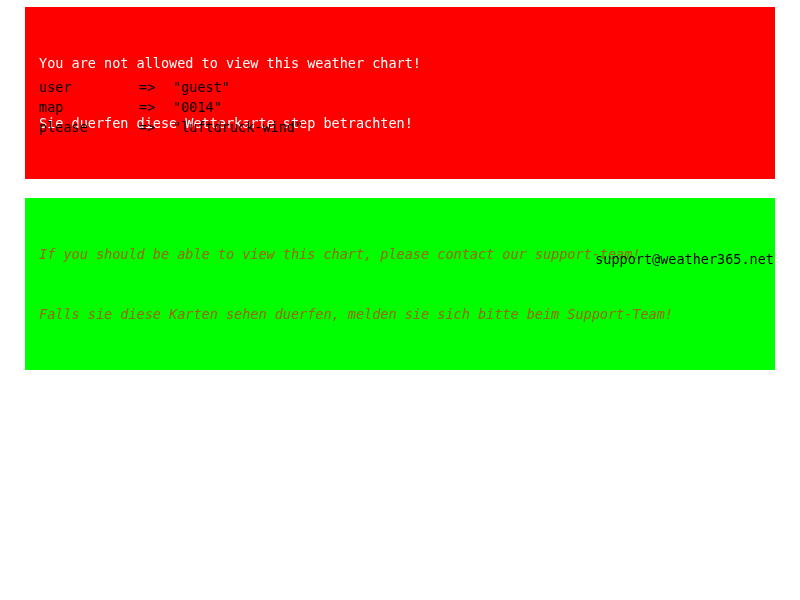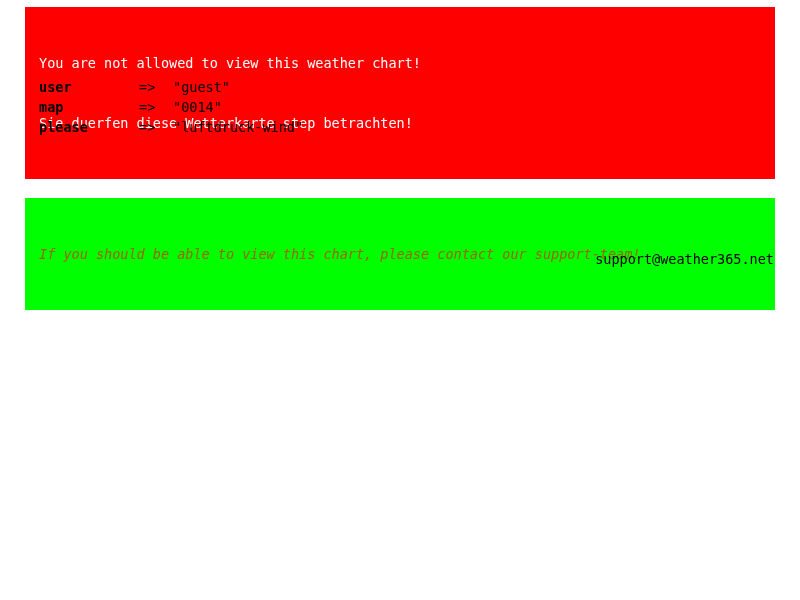--- a/index.html
+++ b/index.html
@@ -54,21 +54,20 @@
     border-collapse: collapse;
   }
   .params td {
     padding: 0 0 6px 0;
     line-height: 14px;
     white-space: pre;
     vertical-align: top;
   }
   .params td.key {
     width: 100px;
-    font-weight: bold;
   }
   .params td.arrow {
     width: 34px;
   }
   .footer {
     position: absolute;
     top: 251px;
     left: 39px;
     width: 735px;
     font-family: "DejaVu Sans Mono", monospace;
@@ -108,19 +107,20 @@
     <tr>
       <td class="key">please</td>
       <td class="arrow">=&gt;</td>
       <td class="value">"luftdruck-wind"</td>
     </tr>
   </tbody>
     </table>
 
   <div class="banner banner-info">
     <span class="banner-line">If you should be able to view this chart, please contact our support-team!</span>
+    <span class="banner-line">Falls sie diese Karten sehen duerfen, melden sie sich bitte beim Support-Team!</span>
   </div>
 
   <div class="footer">
     <a href="#">support@weather365.net</a>
   </div>
 
 </div>
 
 </body></html>

